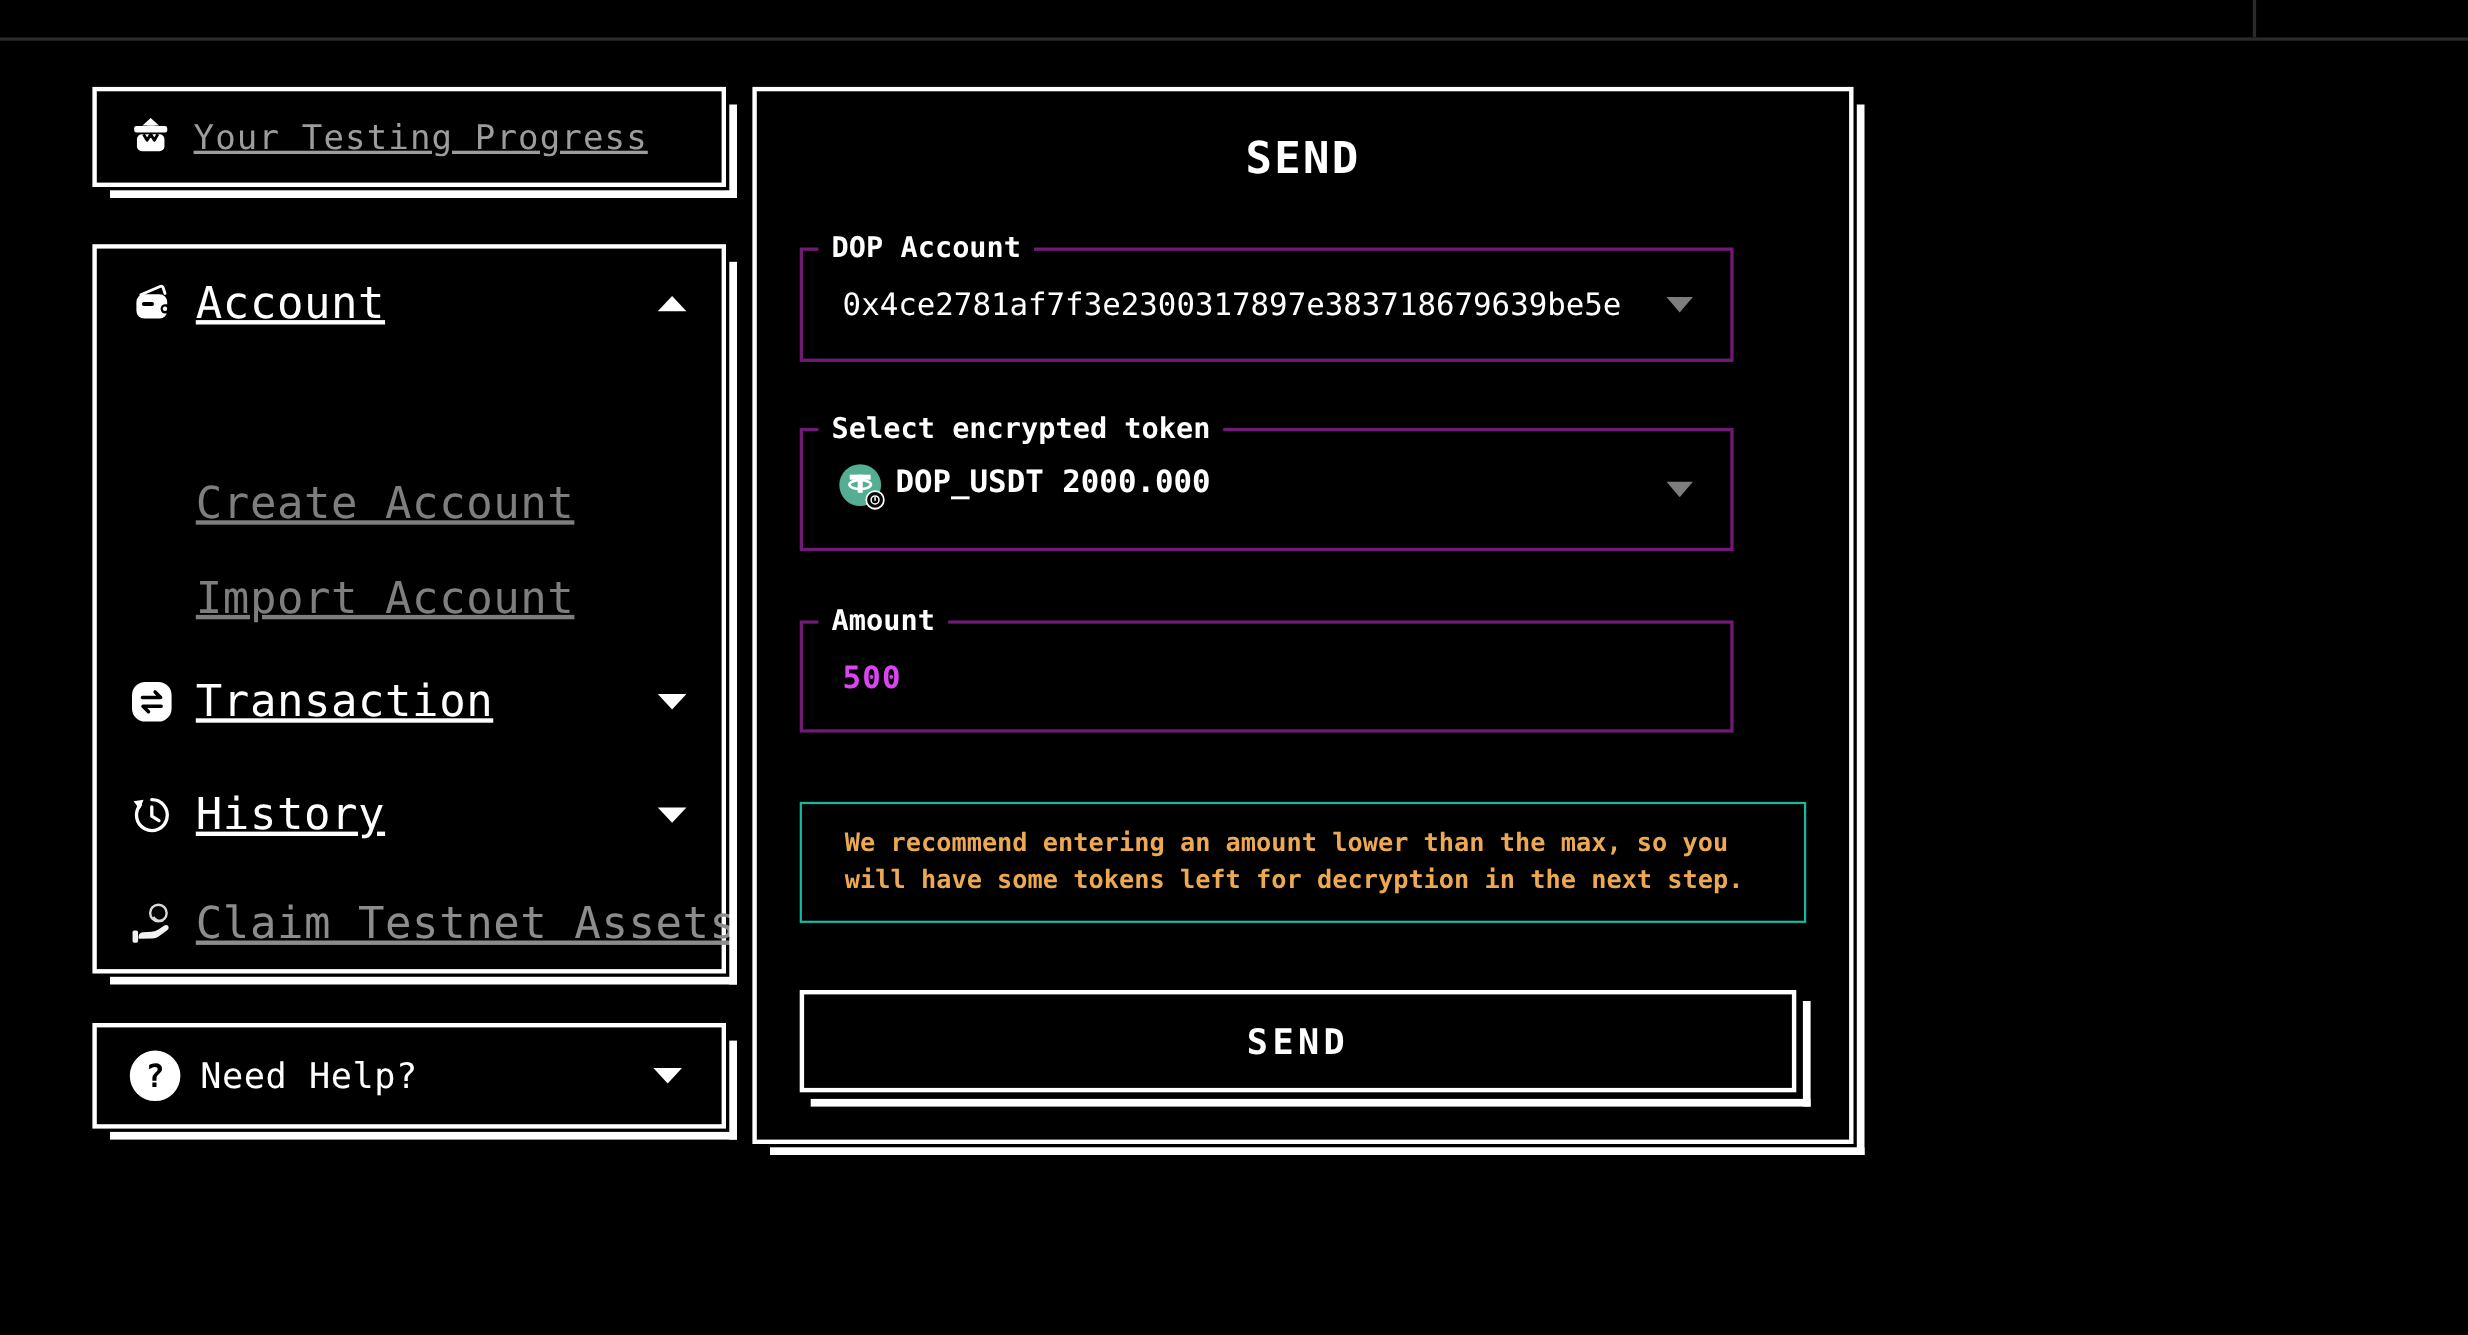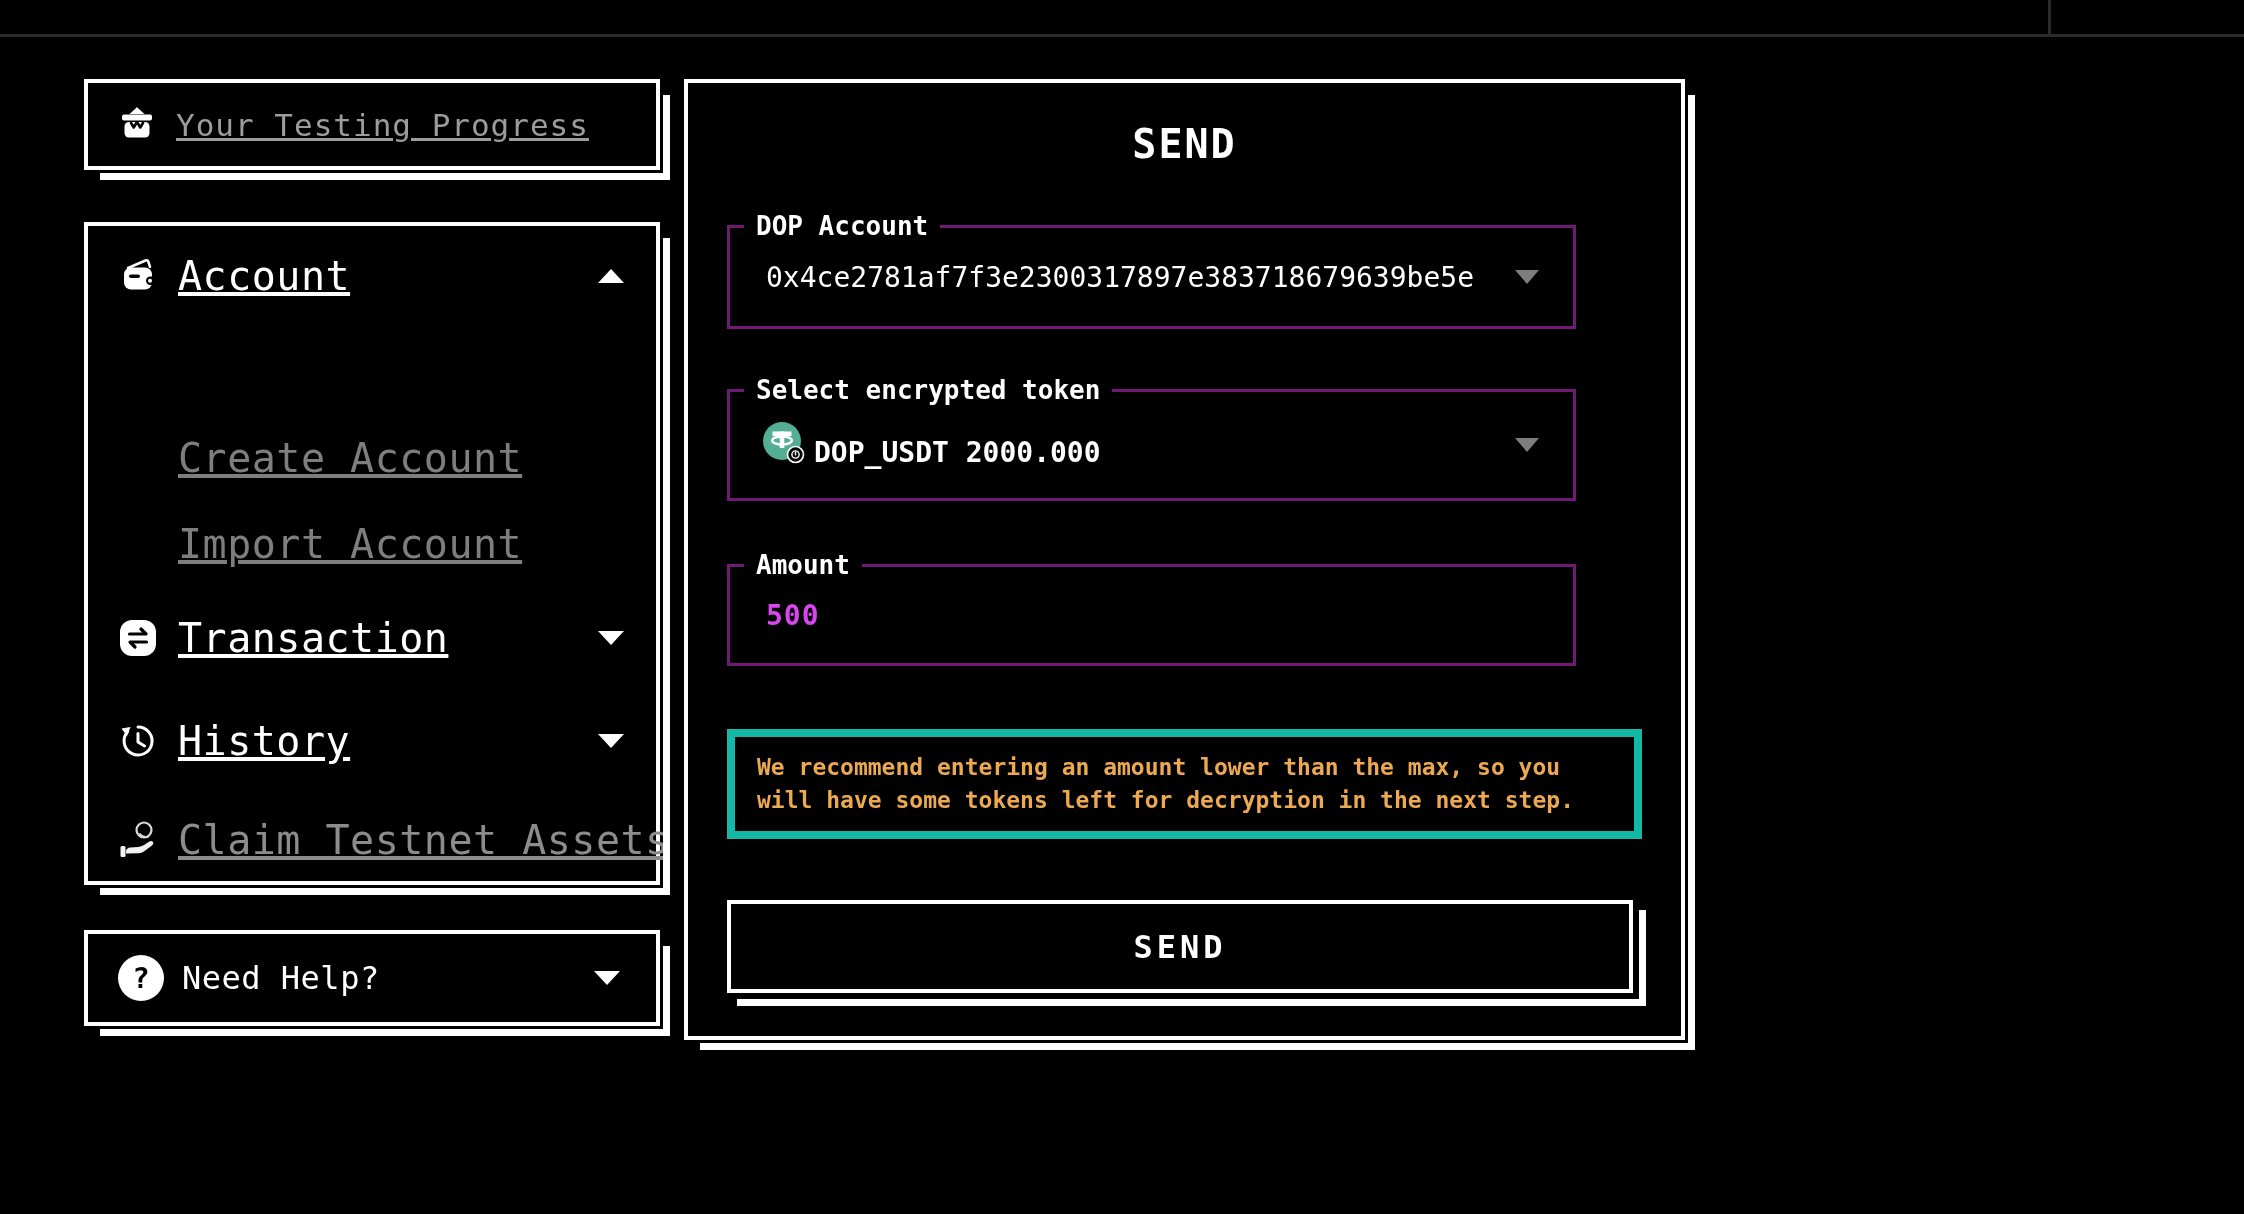--- a/index.html
+++ b/index.html
@@ -40,27 +40,27 @@
   .panel-title{position:absolute;top:38px;left:0;width:100%;text-align:center;font-size:40px;font-weight:bold;letter-spacing:2px;}
 
   .fbox{position:absolute;left:39px;width:849px;border:3px solid #701a75;box-sizing:border-box;background:#000;}
   .flegend{position:absolute;top:-18px;left:14px;background:#000;padding:0 12px;font-size:26px;font-weight:bold;line-height:32px;white-space:nowrap;}
   .fvalue{position:absolute;left:36px;top:50%;transform:translateY(-50%);font-size:28px;font-weight:normal;white-space:nowrap;}
   .fcaret{position:absolute;right:34px;top:50%;transform:translateY(-50%);width:0;height:0;
     border-left:12px solid transparent;border-right:12px solid transparent;border-top:14px solid #7d7d7d;}
   .box-dop{top:142px;height:104px;cursor:pointer;}
   .box-token{top:306px;height:112px;cursor:pointer;}
   .box-amount{top:481px;height:102px;}
-  .token-line{position:absolute;left:32px;top:50%;transform:translateY(-50%);display:flex;align-items:flex-end;}
+  .token-line{position:absolute;left:32px;top:50%;transform:translateY(-50%);display:flex;align-items:flex-start;}
   .token-line .tval{font-size:28px;font-weight:bold;margin-left:8px;white-space:nowrap;}
   .amount-input{position:absolute;left:36px;top:0;height:100%;width:700px;background:transparent;border:none;outline:none;
     color:#d946ef;font-family:"DejaVu Sans Mono",monospace;font-size:28px;font-weight:bold;letter-spacing:1px;padding:0;}
 
-  .warnbox{position:absolute;left:39px;top:646px;width:915px;height:110px;border:8px solid #14b8a6;box-sizing:border-box;
-    display:flex;align-items:center;padding:0 22px;}
+  .warnbox{position:absolute;left:39px;top:646px;width:915px;height:110px;border:2px solid #14b8a6;box-sizing:border-box;
+    display:flex;align-items:center;padding:0 39px;}
   .warnbox .wtext{color:#eca952;font-size:23px;font-weight:bold;line-height:33px;}
 
   .send-btn{position:absolute;left:39px;top:817px;width:906px;height:93px;background:#000;border:4px solid #fff;box-sizing:border-box;
     display:flex;align-items:center;justify-content:center;color:#fff;font-family:"DejaVu Sans Mono",monospace;
     font-size:32px;font-weight:bold;letter-spacing:4px;cursor:pointer;}
   .send-btn-wrap{position:absolute;left:39px;top:817px;width:906px;height:93px;}
   .send-btn-wrap::after{content:"";position:absolute;top:10px;left:10px;right:-13px;bottom:-13px;
     border-right:7px solid #fff;border-bottom:7px solid #fff;pointer-events:none;}
   .send-btn-wrap .send-btn{left:0;top:0;width:100%;height:100%;}
 </style>

